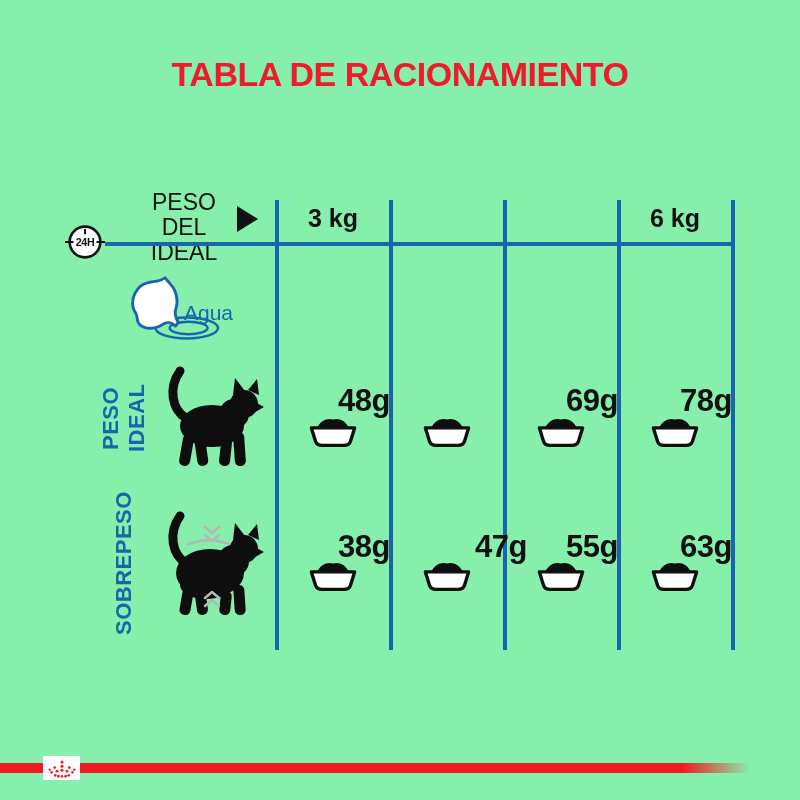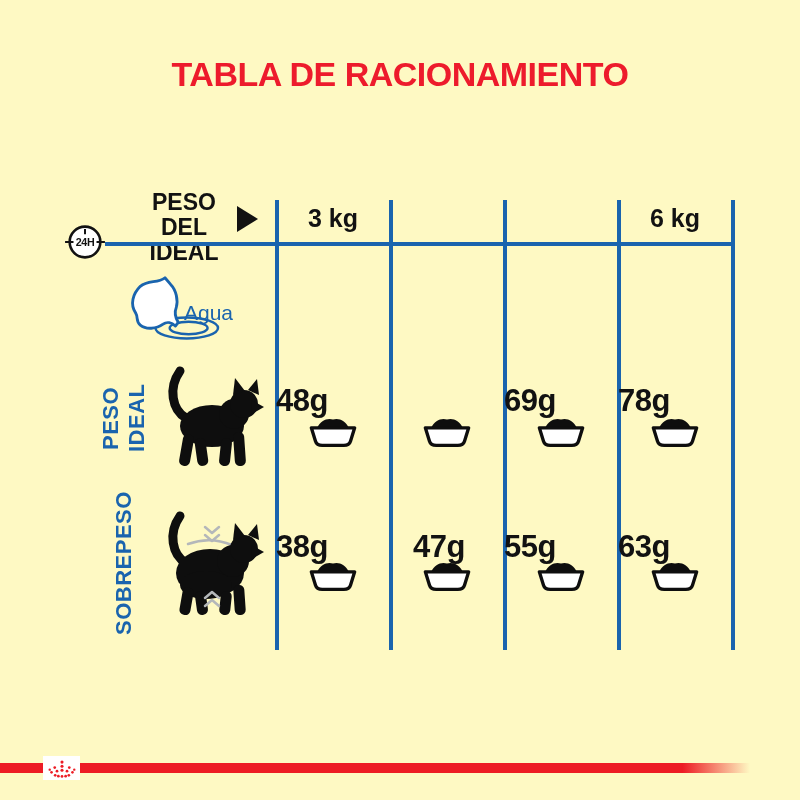--- a/index.html
+++ b/index.html
@@ -1,46 +1,46 @@
 <!DOCTYPE html>
 <html><head>
 <meta charset="utf-8">
 <style>
   html,body{margin:0;padding:0;background:#ffffff;}
-  .canvas{position:relative;width:800px;height:800px;background:#fef9c3;overflow:hidden;
+  .canvas{position:relative;width:800px;height:800px;background:#86efac;overflow:hidden;
           font-family:"Liberation Sans",sans-serif;}
   .title{position:absolute;top:55px;left:0;width:800px;text-align:center;
          font-size:34px;font-weight:700;letter-spacing:-0.5px;color:#ed1b2c;}
   .timer{position:absolute;left:62px;top:219px;width:46px;height:46px;}
   .timer circle{fill:#ffffff;stroke:#121212;stroke-width:3.4;}
   .timer line{stroke:#121212;stroke-width:2.6;}
   .timer text{font-family:"Liberation Sans",sans-serif;font-size:14px;font-weight:700;
               fill:#121212;text-anchor:middle;letter-spacing:-0.5px;}
   .wh{position:absolute;left:128px;top:190px;width:112px;text-align:center;
-      font-size:23px;font-weight:700;line-height:25px;color:#121212;}
+      font-size:23px;font-weight:400;line-height:25px;color:#121212;}
   .arrow{position:absolute;left:237px;top:206px;width:0;height:0;
          border-top:13px solid transparent;border-bottom:13px solid transparent;
          border-left:21px solid #121212;}
   .hline{position:absolute;left:105px;top:242px;width:629px;height:3.5px;background:#1a64ae;}
   .vline{position:absolute;top:200px;width:3.5px;height:450px;background:#1a64ae;}
   .colhead{position:absolute;top:204px;width:114px;text-align:center;
            font-size:25px;font-weight:700;color:#121212;}
   .agua-svg{position:absolute;left:126px;top:274px;width:112px;height:72px;}
   .agua-svg .blue{stroke:#1a64ae;fill:none;stroke-width:2.6;}
   .agua-svg .jug{stroke:#1a64ae;fill:#ffffff;stroke-width:3;stroke-linejoin:round;}
   .agua-label{position:absolute;left:184px;top:289px;width:80px;
               font-size:21px;color:#1a64ae;margin-top:12px;}
   .vlabel{position:absolute;left:106px;width:36px;writing-mode:vertical-rl;
           transform:rotate(180deg);text-align:center;font-size:22px;font-weight:700;
           color:#1a64ae;letter-spacing:0.5px;display:flex;align-items:center;justify-content:center;}
   .cat{position:absolute;left:148px;}
   .cat .ink{fill:#0e0e0e;}
   .cat .tail{fill:none;stroke:#0e0e0e;stroke-width:9;stroke-linecap:round;}
   .cat .hint{fill:none;stroke:#b4b7ba;stroke-width:2.5;stroke-linecap:round;stroke-linejoin:round;}
-  .cellval{position:absolute;width:114px;text-align:left;
+  .cellval{position:absolute;width:114px;text-align:right;
            font-size:31px;font-weight:700;color:#121212;letter-spacing:-0.5px;}
   .bowl{position:absolute;width:56px;height:30px;}
   .bowl .rim{fill:#ffffff;stroke:#0e0e0e;stroke-width:4;stroke-linejoin:round;}
   .bowl .food{fill:#0e0e0e;}
   .redbar{position:absolute;left:0;top:763px;width:750px;height:10px;
           background:linear-gradient(to right,#ed1c24 0%,#ed1c24 91%,rgba(237,28,36,0) 100%);}
   .crest{position:absolute;left:43px;top:756px;width:37px;height:24px;background:#ffffff;
          display:flex;align-items:center;justify-content:center;}
   .crest svg{width:30px;height:20px;}
   .crest circle{fill:#ed1c24;}

